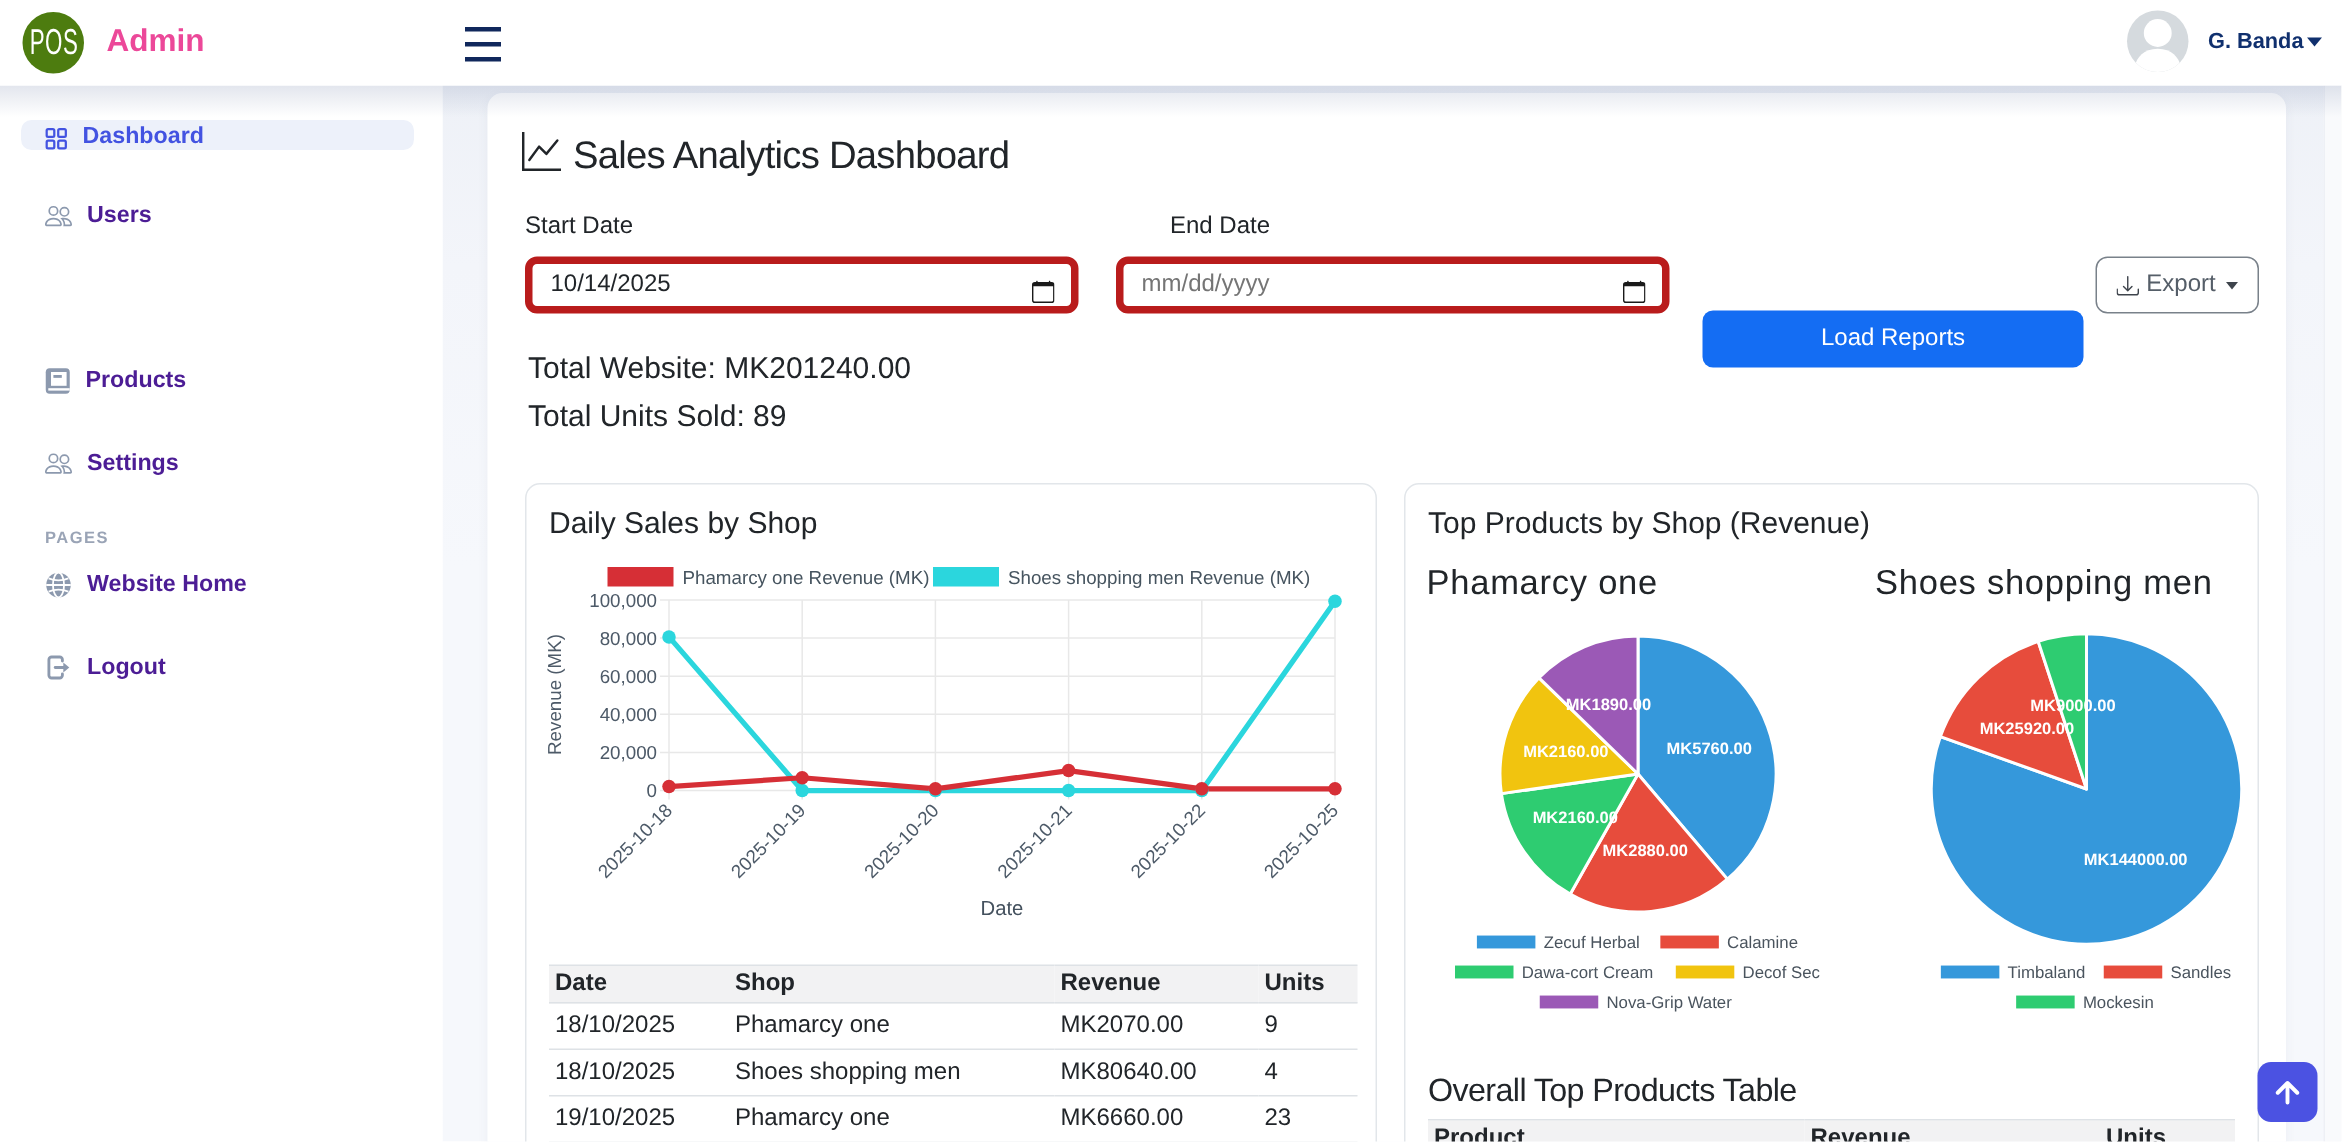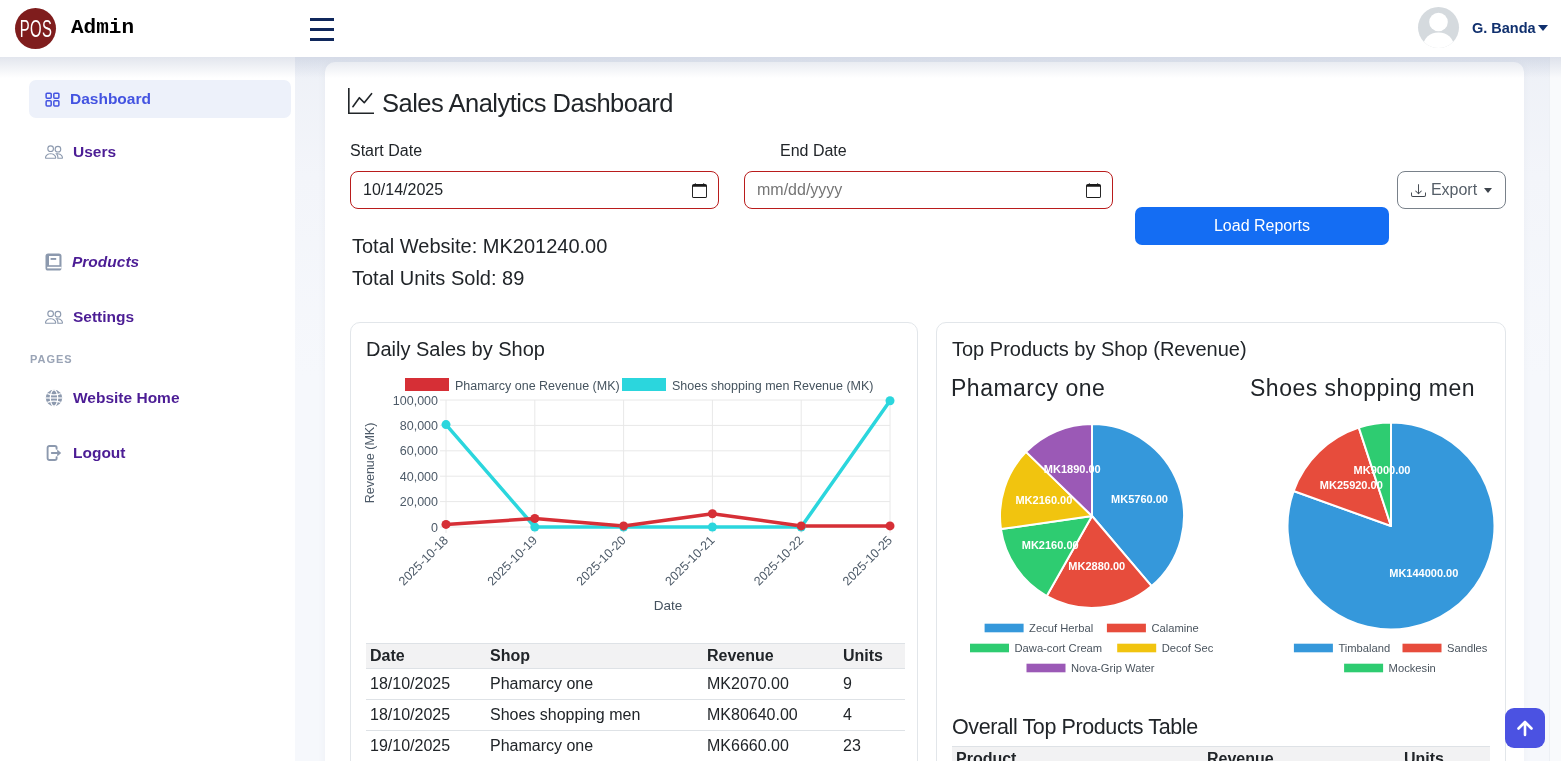--- a/index.html
+++ b/index.html
@@ -11,43 +11,43 @@
   
   #contentbg { left:295px; top:57px; right:0; bottom:0;
     background:linear-gradient(180deg,#eef1f7 0px,#f3f5fa 120px,#f6f8fc 320px,#f6f8fc 100%); }
   #sidebar { left:0; top:57px; width:295px; bottom:0; background:#fff; }
   #topshadow { left:0; top:57px; width:1561px; height:21px;
     background:linear-gradient(180deg,rgba(125,140,175,0.22),rgba(125,140,175,0.0)); }
   #scrolltrack { left:1549px; top:57px; width:12px; bottom:0; background:#f9fafc; border-left:1px solid #edf0f5;}
 
   
   #navbar { left:0; top:0; width:1561px; height:57px; background:#fff; }
-  #logo { left:15px; top:8px; width:41px; height:41px; border-radius:50%; background:#7f1d1d; color:#fff; }
+  #logo { left:15px; top:8px; width:41px; height:41px; border-radius:50%; background:#4d7c0f; color:#fff; }
   #logo span{ position:absolute; left:50%; top:50%; transform:translate(-50%,-50%) scaleX(0.62); font-size:24px; letter-spacing:0.5px; white-space:nowrap;}
-  #brand { left:71px; top:16px; font-size:21px; font-weight:bold; color:#000000;font-family:Liberation Mono, monospace; }
+  #brand { left:71px; top:16px; font-size:21px; font-weight:bold; color:#ec4899; }
   .hline { left:310px; width:24px; height:3px; background:#10285c; }
   #avatar { left:1418px; top:7px; width:41px; height:41px; border-radius:50%; background:#d5dade; overflow:hidden;}
   #uname { left:1472px; top:20px; font-size:14.5px; font-weight:bold; color:#10306e; }
   #ucaret { left:1538px; top:25px; width:0; height:0; border-left:5px solid transparent;
     border-right:5px solid transparent; border-top:6px solid #10306e; }
 
   
-  .navitem { left:14px; width:262px; height:38px; border-radius:7px; display:flex; align-items:center;margin-left:15px; }
+  .navitem { left:14px; width:262px; height:20px; border-radius:7px; display:flex; align-items:flex-end; }
   .navitem.active { background:#edf1fa; }
   .navitem svg { margin-left:16px; }
   .navitem .lbl { margin-left:10px; font-size:15.5px; font-weight:bold; color:#4c1d95; }
   .navitem.active .lbl { color:#4353e1; }
   #pageslbl { left:30px; top:353px; font-size:11px; font-weight:bold; color:#9aa4b6; letter-spacing:1px; }
 
   
   #maincard { left:325px; top:62px; width:1199px; height:760px; background:#fff; border-radius:10px;
     box-shadow:0 2px 8px rgba(60,70,100,0.05); }
   #h1row { left:348px; top:86px; font-size:25.5px; letter-spacing:-0.5px; color:#212529; font-weight:400;text-align:center;}
   .formlbl { font-size:16px; color:#212529; }
-  .dateinput { top:171px; width:369px; height:38px; border:1px solid #b91c1c; border-radius:8px;
+  .dateinput { top:171px; width:369px; height:38px; border:5px solid #b91c1c; border-radius:8px;
     background:#fff; font-size:16px; color:#212529; display:flex; align-items:center; padding-left:12px; }
   .dateinput .cal { position:absolute; right:11px; top:11px; }
   #btnload { left:1135px; top:171px; width:254px; height:38px; background:#146df3; border-radius:7px;
     color:#fff; font-size:16px; text-align:center; line-height:38px;margin-top:36px; }
   #btnexport { left:1397px; top:171px; width:109px; height:38px; background:#fff; border:1px solid #79818a;
     border-radius:8px; color:#555e68; font-size:16px; display:flex; align-items:center; justify-content:center; gap:5px;}
   .totals { font-size:20px; color:#212529; }
 
   
   .subcard { top:322px; background:#fff; border:1px solid #e2e6ea; border-radius:10px; height:470px; }
@@ -99,21 +99,21 @@
     <span class="lbl">Dashboard</span>
   </div>
   <div class="abs navitem" style="top:133px;">
     <svg width="18" height="18" viewBox="0 0 16 16" fill="#8c99ae">
         <g transform="scale(-1,1) translate(-16,0)">
       <path d="M15 14s1 0 1-1-1-4-5-4-5 3-5 4 1 1 1 1h8Zm-7.978-1L7 12.996c.001-.264.167-1.03.76-1.72C8.312 10.629 9.282 10 11 10c1.717 0 2.687.63 3.24 1.276.593.69.758 1.457.76 1.72l-.008.002-.014.002H7.022ZM11 7a2 2 0 1 0 0-4 2 2 0 0 0 0 4Zm3-2a3 3 0 1 1-6 0 3 3 0 0 1 6 0ZM6.936 9.28a5.88 5.88 0 0 0-1.23-.247A7.35 7.35 0 0 0 5 9c-4 0-5 3-5 4 0 .667.333 1 1 1h4.216A2.238 2.238 0 0 1 5 13c0-1.01.377-2.042 1.09-2.904.243-.294.526-.569.846-.816ZM4.92 10A5.493 5.493 0 0 0 4 13H1c0-.26.164-1.03.76-1.724.545-.636 1.492-1.256 3.16-1.275ZM1.5 5.5a3 3 0 1 1 6 0 3 3 0 0 1-6 0Zm3-2a2 2 0 1 0 0 4 2 2 0 0 0 0-4Z"></path>
     </g>
       </svg>
     <span class="lbl">Users</span>
   </div>
-  <div class="abs navitem" style="top:242.5px;font-style:italic;">
+  <div class="abs navitem" style="top:242.5px;">
     <svg width="17" height="18" viewBox="0 0 17 18">
       <rect x="0.5" y="0.5" width="16" height="17" rx="2.6" fill="#8c99ae"></rect>
       <rect x="4" y="3" width="10.4" height="9.2" fill="#fff"></rect>
       <rect x="5.6" y="5" width="5.6" height="1.9" fill="#8c99ae"></rect>
       <rect x="2.2" y="13.8" width="14.3" height="1.6" fill="#fff"></rect>
     </svg>
     <span class="lbl">Products</span>
   </div>
   <div class="abs navitem" style="top:297.5px;">
     <svg width="18" height="18" viewBox="0 0 16 16" fill="#8c99ae">

